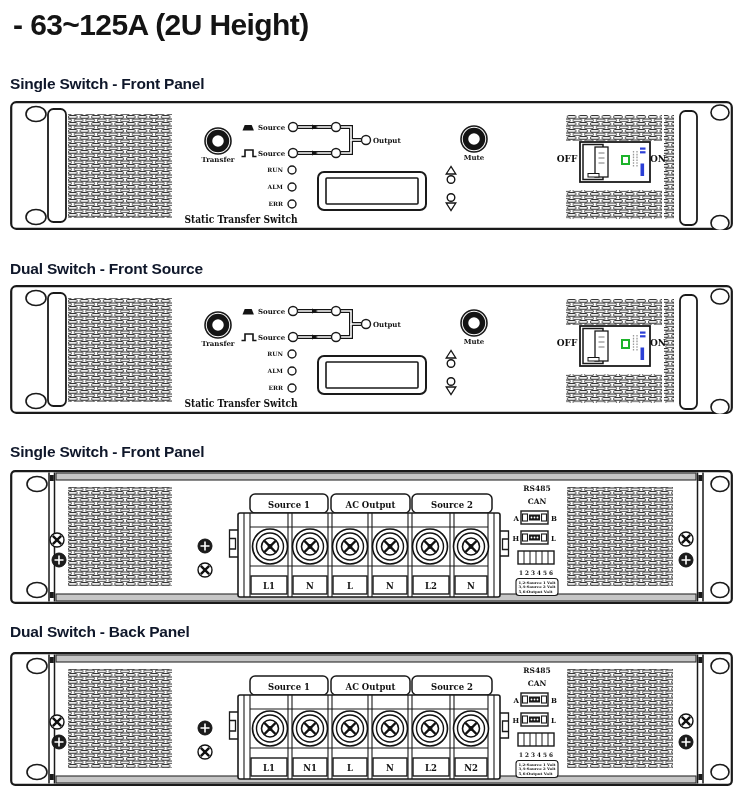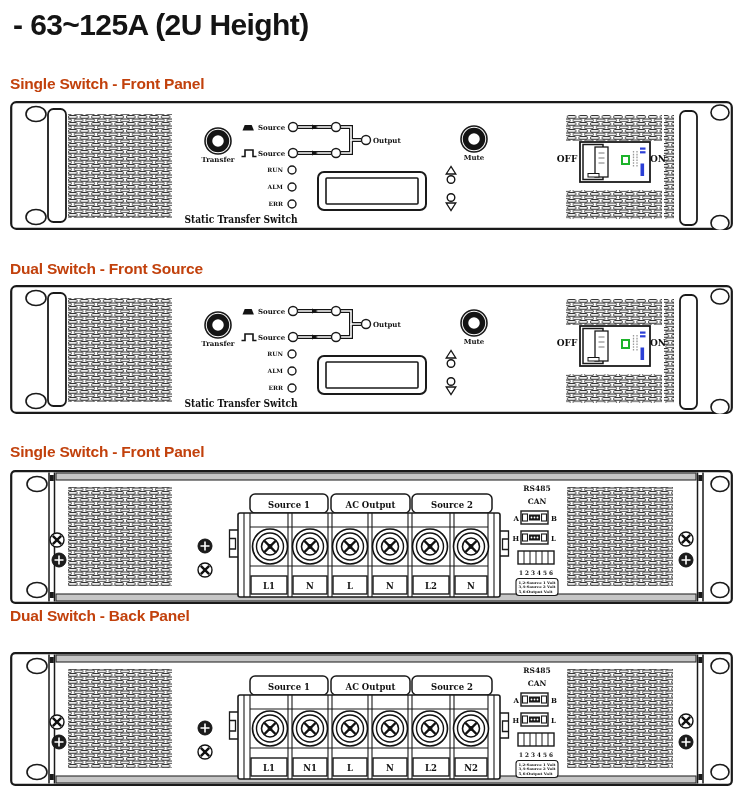--- a/index.html
+++ b/index.html
@@ -1,18 +1,18 @@
 <!DOCTYPE html>
 <html><head>
 <meta charset="utf-8">
 <style>
   html,body{margin:0;padding:0;background:#fff;}
   .page{position:relative;width:742px;height:802px;background:#fff;overflow:hidden;}
   .title{position:absolute;left:13px;top:8px;margin:0;font:700 30px "Liberation Sans",sans-serif;color:#141414;letter-spacing:-0.6px;}
-  .sec-label{position:absolute;left:10px;font:600 15.5px "Liberation Sans",sans-serif;color:#c2410c;letter-spacing:-0.2px;text-align:right;}
+  .sec-label{position:absolute;left:10px;font:600 15.5px "Liberation Sans",sans-serif;color:#0f172a;letter-spacing:-0.2px;text-align:right;}
   .panel{position:absolute;left:10px;}
   svg .ln{fill:#fff;stroke:#1a1a1a;}
   svg text{font-family:"DejaVu Serif","Liberation Serif",serif;font-weight:700;fill:#111;}
   .t35{font-size:3.4px}.t6{font-size:6px}.t7{font-size:7px}.t75{font-size:7.5px}
   .t85{font-size:8.5px}.t9{font-size:9px}.t11{font-size:11.5px}
 </style>
 </head>
 <body>
 
 <svg width="0" height="0" style="position:absolute" aria-hidden="true">
@@ -322,21 +322,21 @@
       <path d="M687.5 2.5 V131.5 M693 2.5 V131.5" stroke="#1a1a1a" stroke-width="1.5" fill="none"></path>
       <rect x="688.3" y="5" width="4" height="6" fill="#1a1a1a"></rect>
       <rect x="688.3" y="122" width="4" height="6" fill="#1a1a1a"></rect>
     </g>
     <g>
       <ellipse class="ln" cx="710" cy="14" rx="9" ry="7.5" stroke-width="1.6"></ellipse>
       <ellipse class="ln" cx="710" cy="120" rx="9" ry="7.5" stroke-width="1.6"></ellipse>
     </g>
   </svg>
 
-  <div class="sec-label" style="top:607px">Dual Switch - Back Panel</div>
+  <div class="sec-label" style="top:623px">Dual Switch - Back Panel</div>
 
   <svg class="panel" style="top:652px" width="723" height="134" viewBox="0 0 723 134">
     <rect class="ln" x="1.2" y="1.2" width="720.6" height="131.6" rx="4" stroke-width="2.2"></rect>
     <g>
       <ellipse class="ln" cx="27" cy="14" rx="10" ry="7.5" stroke-width="1.6"></ellipse>
       <ellipse class="ln" cx="27" cy="120" rx="10" ry="7.5" stroke-width="1.6"></ellipse>
     </g>
     <g>
       <path d="M39 2.5 V131.5 M44.5 2.5 V131.5" stroke="#1a1a1a" stroke-width="1.5" fill="none"></path>
       <rect x="39.8" y="5" width="4" height="6" fill="#1a1a1a"></rect>

